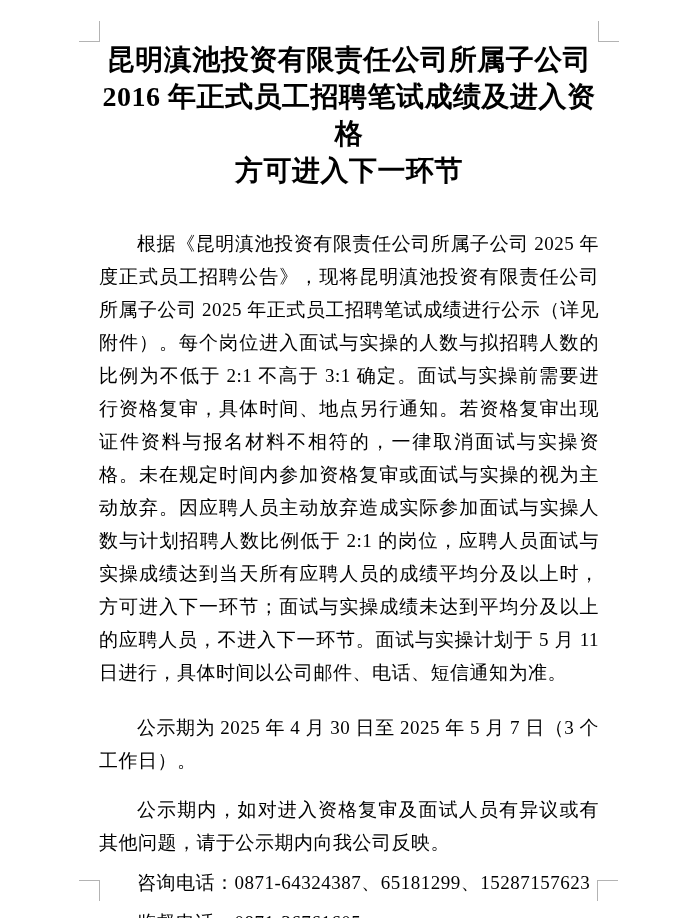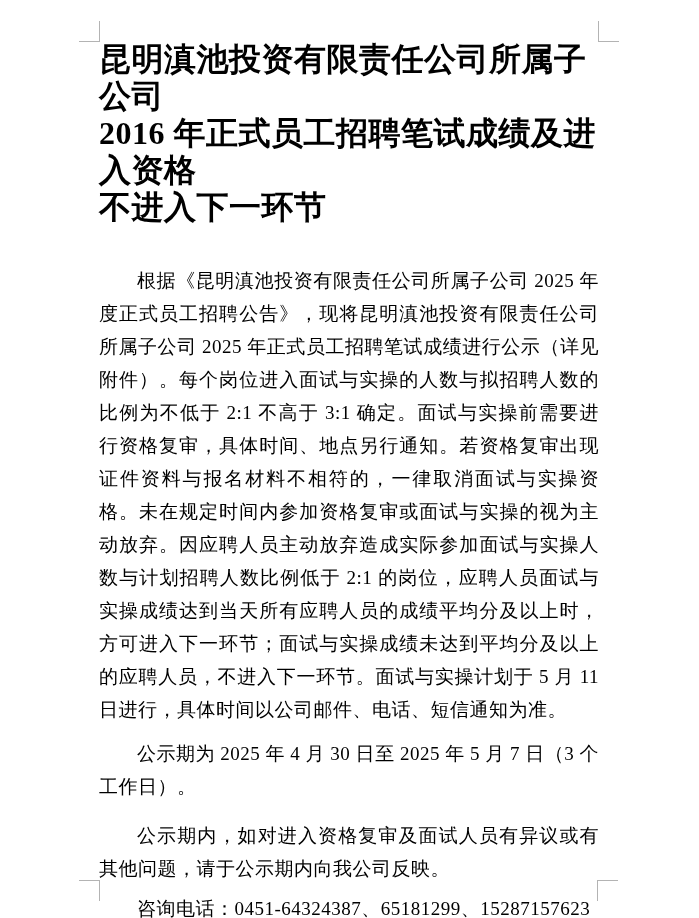--- a/index.html
+++ b/index.html
@@ -25,36 +25,37 @@
   .mark.br { left: 597px; top: 880px; border-left-width: 1px;  border-top-width: 1px; }
 
   .content {
     position: absolute;
     left: 99px;
     top: 41px;
     width: 500px;
   }
   .doc-title {
     margin: 0;
-    font-size: 32px;
+    font-size: 28px;
     line-height: 37px;
     font-weight: bold;
+    text-align: center;
     letter-spacing: 0.5px;
   }
   .body-text { margin-top: 38px; }
   .para {
     margin: 0;
     font-size: 19px;
     line-height: 33px;
     text-align: justify;
     text-align-last: left;
     text-indent: 2em;
     letter-spacing: 0.5px;
   }
-  .para.p2 { margin-top: 11px; }
+  .para.p2 { margin-top: 22px; }
   .para.p3 { margin-top: 16px; }
   .contact {
     margin: 7px 0 0 0;
     font-size: 19px;
     line-height: 33px;
     text-indent: 2em;
     letter-spacing: 0.5px;
     white-space: nowrap;
   }
 </style>
@@ -66,29 +67,29 @@
   <div class="mark tl"></div>
   <div class="mark tr"></div>
   <div class="mark bl"></div>
   <div class="mark br"></div>
 
   <div class="content">
 
     <h1 class="doc-title">
       <div>昆明滇池投资有限责任公司所属子公司</div>
       <div>2016 年正式员工招聘笔试成绩及进入资格</div>
-      <div>不进入下一环节</div>
+      <div>方可进入下一环节</div>
     </h1>
 
     <div class="body-text">
       <p class="para p1">根据《昆明滇池投资有限责任公司所属子公司 2025 年度正式员工招聘公告》，现将昆明滇池投资有限责任公司所属子公司 2025 年正式员工招聘笔试成绩进行公示（详见附件）。每个岗位进入面试与实操的人数与拟招聘人数的比例为不低于 2:1 不高于 3:1 确定。面试与实操前需要进行资格复审，具体时间、地点另行通知。若资格复审出现证件资料与报名材料不相符的，一律取消面试与实操资格。未在规定时间内参加资格复审或面试与实操的视为主动放弃。因应聘人员主动放弃造成实际参加面试与实操人数与计划招聘人数比例低于 2:1 的岗位，应聘人员面试与实操成绩达到当天所有应聘人员的成绩平均分及以上时，方可进入下一环节；面试与实操成绩未达到平均分及以上的应聘人员，不进入下一环节。面试与实操计划于 5 月 11 日进行，具体时间以公司邮件、电话、短信通知为准。</p>
 
       <p class="para p2">公示期为 2025 年 4 月 30 日至 2025 年 5 月 7 日（3 个工作日）。</p>
 
       <p class="para p3">公示期内，如对进入资格复审及面试人员有异议或有其他问题，请于公示期内向我公司反映。</p>
 
-      <p class="contact">咨询电话：0451-64324387、65181299、15287157623</p>
+      <p class="contact">咨询电话：0871-64324387、65181299、15287157623</p>
 
       <p class="contact">监督电话：0871-36761605</p>
     </div>
 
   </div>
 </div>
 
 </body></html>

